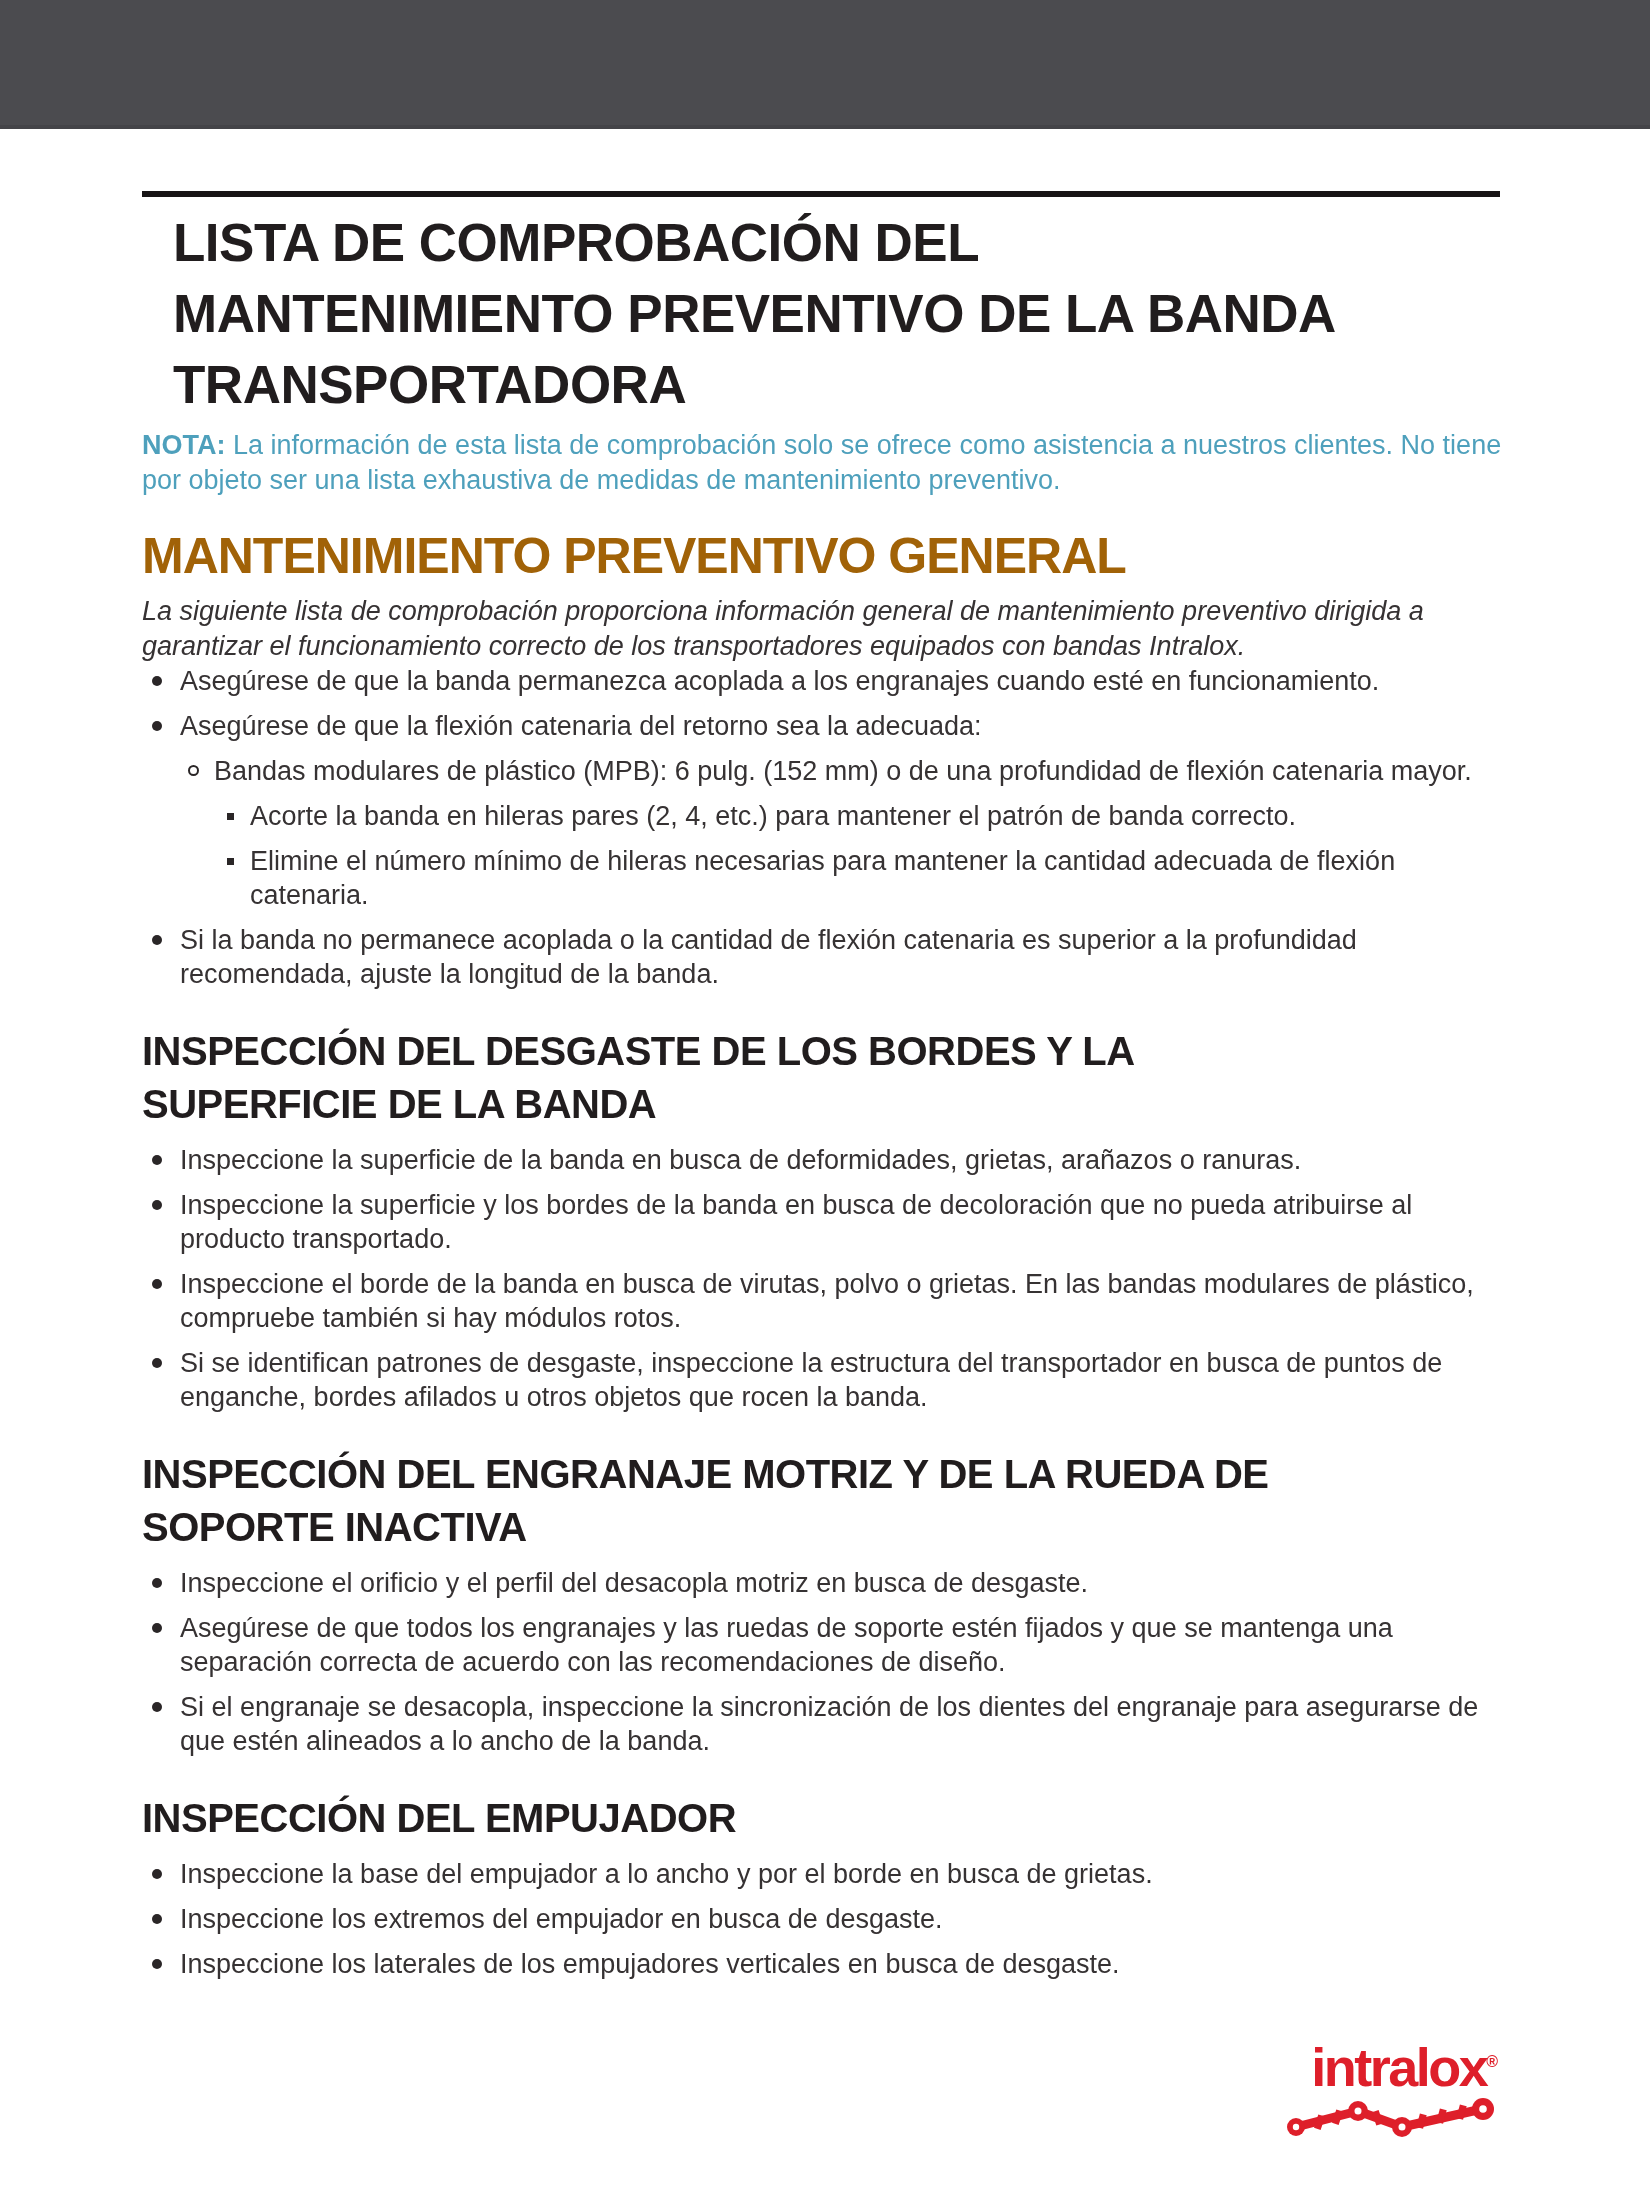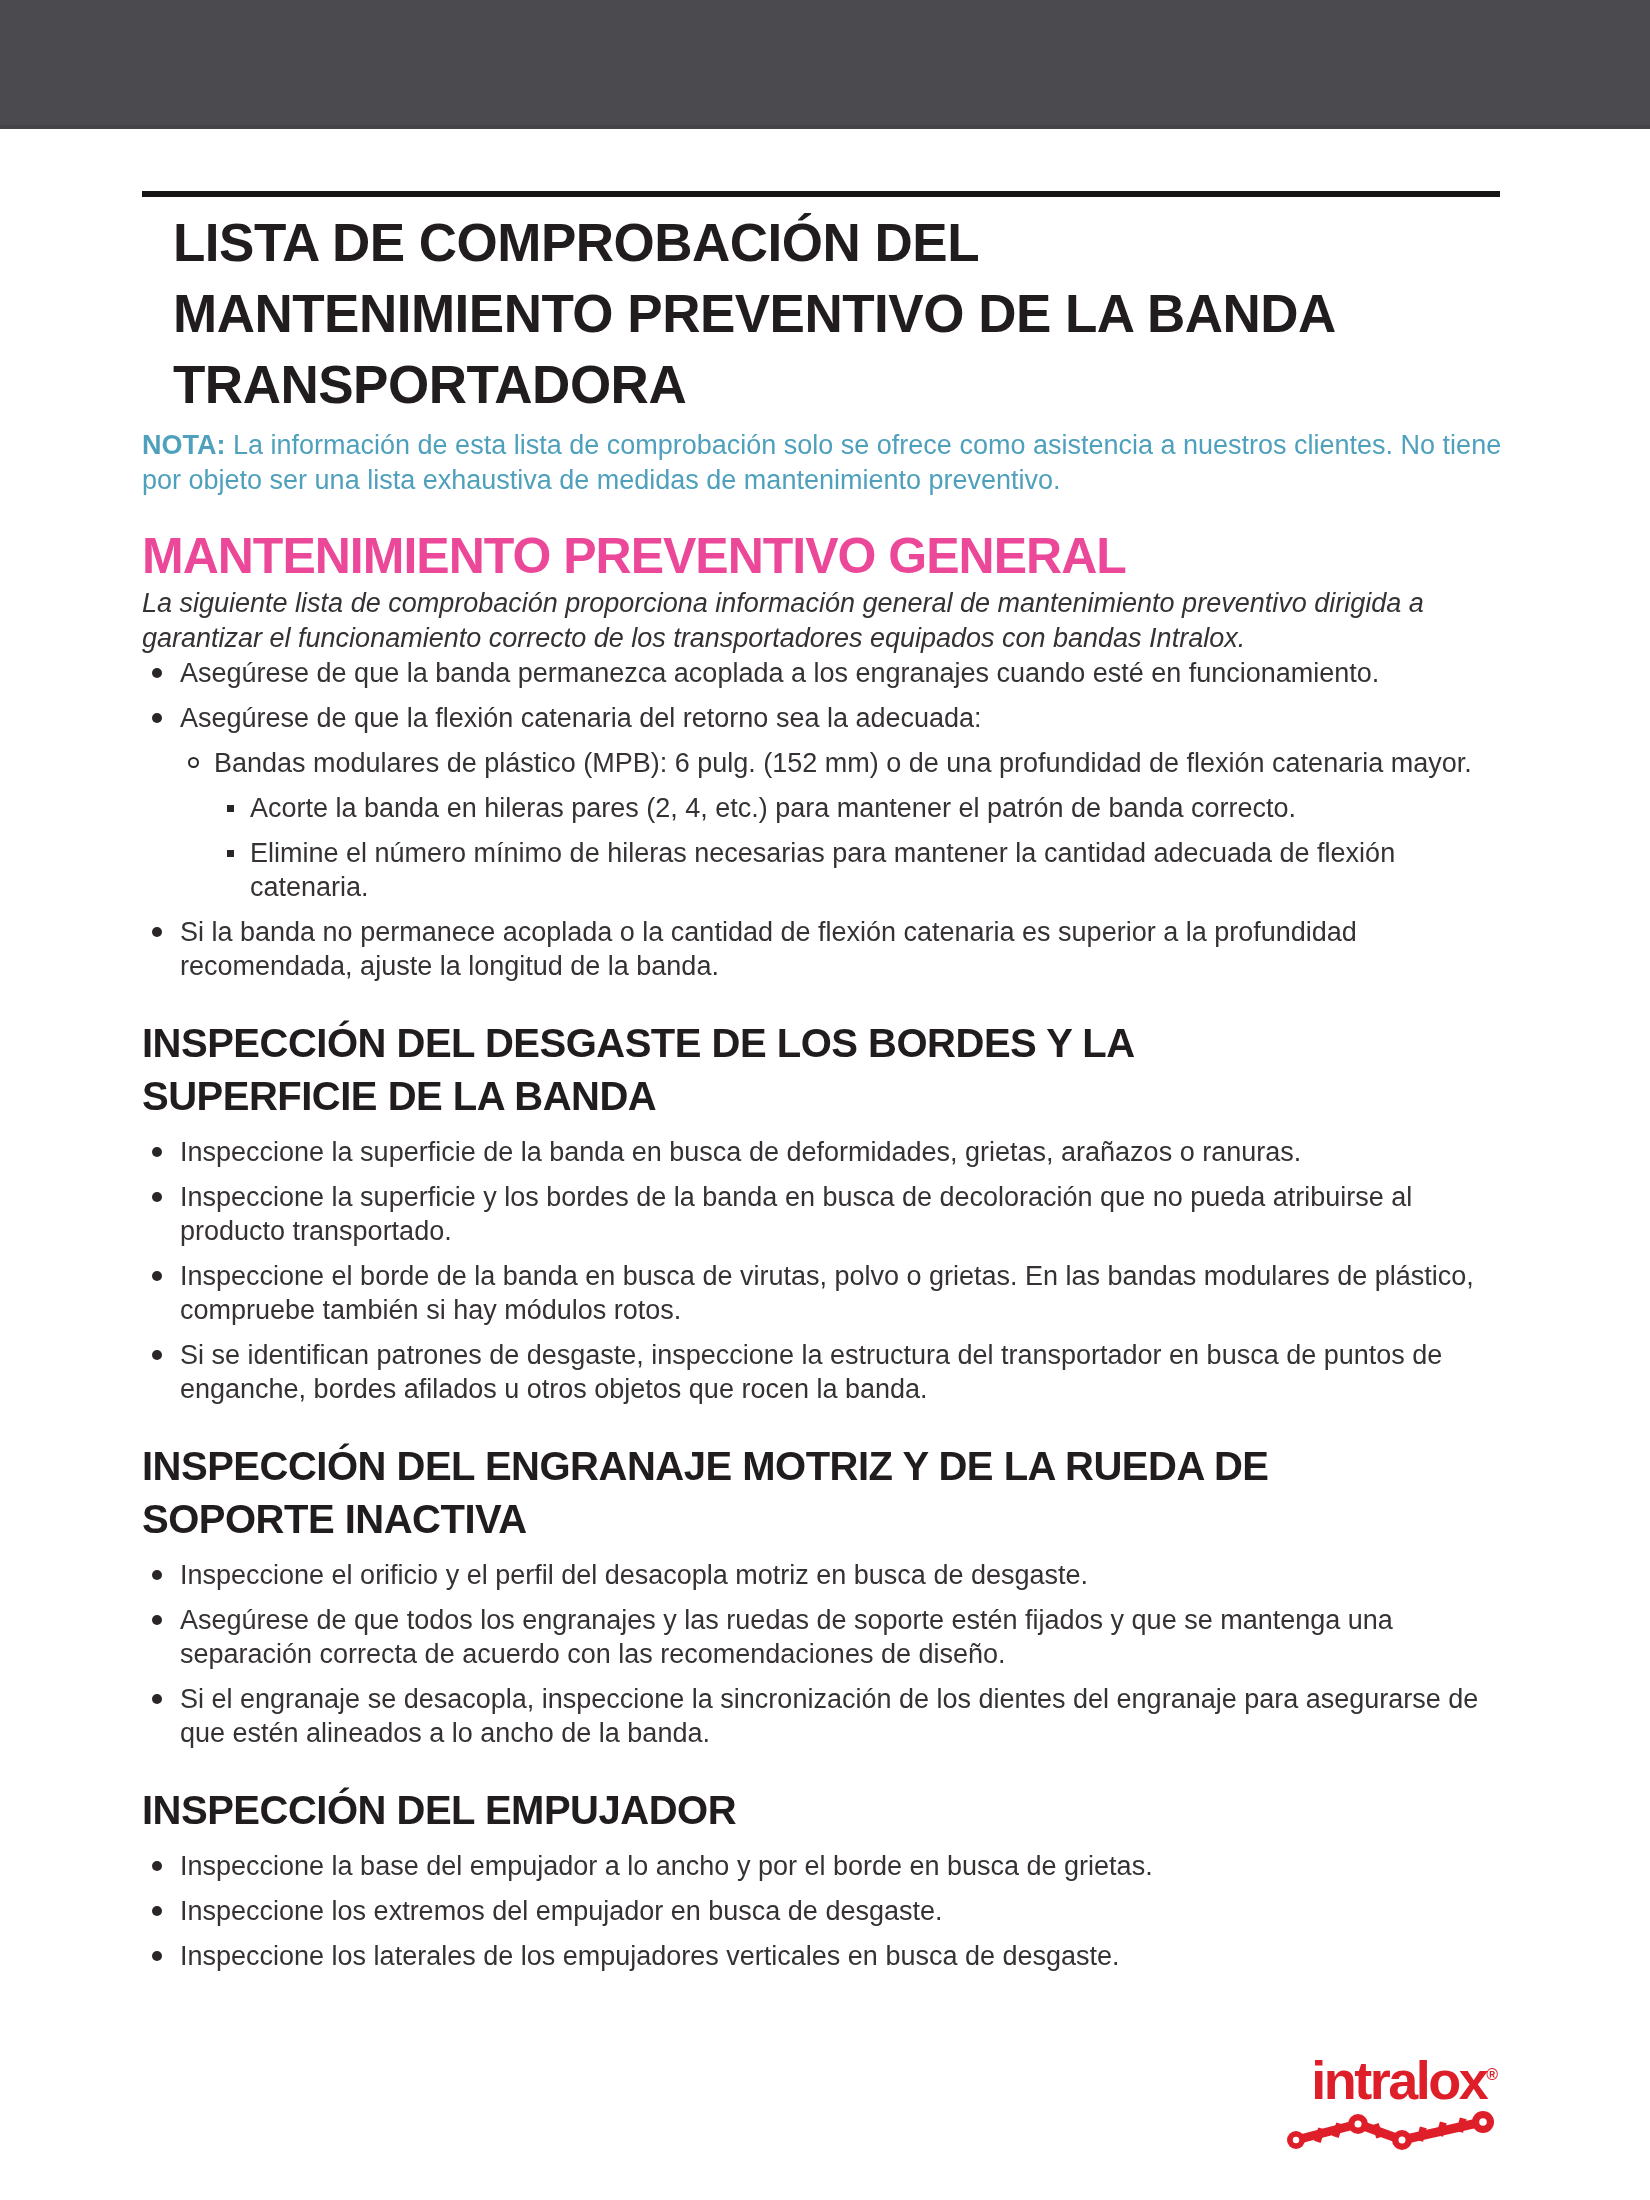--- a/index.html
+++ b/index.html
@@ -22,23 +22,23 @@
     margin:10px 0 8px 0;
     font-size:53px;font-weight:bold;line-height:71px;letter-spacing:-0.5px;
     color:#211d1e;
   }
   .doc-title .t-line{display:block;margin-left:31px;}
   .note{
     font-size:27px;line-height:35px;color:#4ea0bc;margin:0 0 0 0;max-width:1363px;
   }
   .note .note-label{font-weight:bold;}
   .h2{
-    margin:30px 0 2px 0;
+    margin:30px 0 10px 0;
     font-size:50px;font-weight:bold;letter-spacing:-1px;line-height:56px;
-    color:#ec4899;
+    color:#a16207;
   }
   .intro{
     margin:0;font-size:27px;line-height:35px;color:#363233;max-width:1363px;font-style:italic;
   }
   .h3{
     margin:34px 0 12px 0;
     font-size:40px;font-weight:bold;letter-spacing:-0.5px;line-height:53px;
     color:#211d1e;
   }
   .h3 .h-line{display:block;}
@@ -54,21 +54,21 @@
   .li.l2{margin-left:40px;padding-left:32px;}
   .li.l2::before{
     left:6px;top:11px;width:8px;height:8px;border-radius:50%;
     background:transparent;border:2.5px solid #2a2627;box-sizing:border-box;width:11px;height:11px;
   }
   .li.l3{margin-left:78px;padding-left:30px;}
   .li.l3::before{
     left:7px;top:14px;width:7px;height:7px;background:#2a2627;
   }
   .logo{
-    position:absolute;right:152px;bottom:47px;width:212px;text-align:right;
+    position:absolute;right:152px;bottom:60px;width:212px;text-align:right;
   }
   .logo-word{
     font-size:54px;font-weight:bold;letter-spacing:-2.5px;line-height:50px;
     color:#de1f2a;white-space:nowrap;
   }
   .logo-word .reg{font-size:16px;vertical-align:super;letter-spacing:0;}
   .logo-chain{display:block;margin-top:2px;width:212px;height:46px;}
 </style>
 </head>
 <body>

